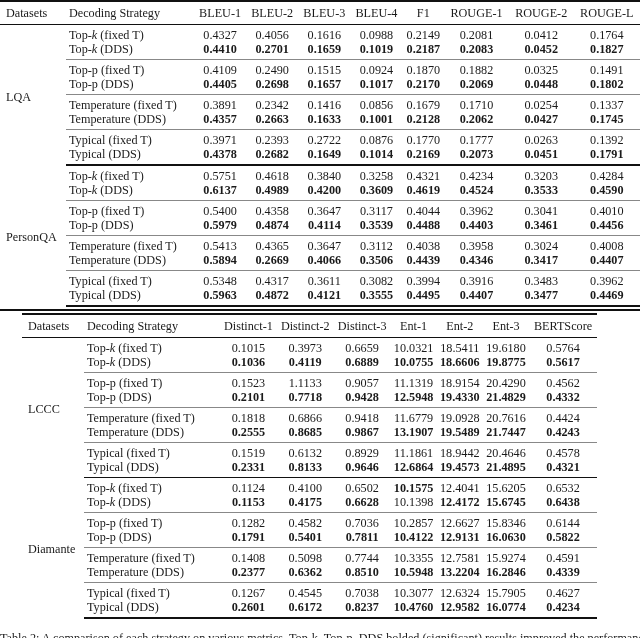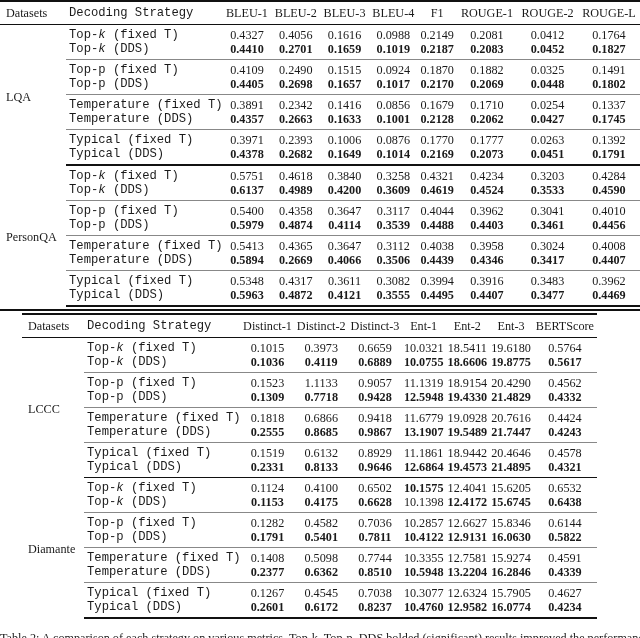--- a/index.html
+++ b/index.html
@@ -5,21 +5,21 @@
     html, body { margin: 0; padding: 0; background: #ffffff; }
     body {
       width: 640px; height: 638px; overflow: hidden; position: relative;
       font-family: "Liberation Serif", "DejaVu Serif", serif;
       color: #1a1a1a; font-size: 12.2px;
     }
     table { border-collapse: collapse; position: absolute; }
     td, th { padding: 0; white-space: nowrap; font-weight: normal; line-height: 14px; }
     .b { font-weight: bold; }
     .num { text-align: center; }
-    .strat { text-align: left; padding-left: 3px; font-family: Liberation Mono, monospace; }
+    .strat { text-align: left; padding-left: 3px; }
     .ds { text-align: left; vertical-align: middle; padding-left: 6px; }
     .hdr th { height: 22px; vertical-align: middle; }
     .hdr-row { border-top: 2px solid #111; border-bottom: 1.5px solid #111; }
 
     
     #t1 { left: 0; top: 0; width: 640px; }
     #t1 col.c-ds { width: 66px; }
     #t1 col.c-st { width: 128px; }
     #t1 .group-first td { padding-top: 3px; }
     #t1 .group-last td { padding-bottom: 3px; }
@@ -138,21 +138,21 @@
         <td class="num line b">0.1001</td>
         <td class="num line b">0.2128</td>
         <td class="num line b">0.2062</td>
         <td class="num line b">0.0427</td>
         <td class="num line b">0.1745</td>
       </tr>
       <tr class="group-first sep">
         <td class="strat line"><span>Typical (fixed T)</span></td>
         <td class="num line">0.3971</td>
         <td class="num line">0.2393</td>
-        <td class="num line">0.1006</td>
+        <td class="num line">0.2722</td>
         <td class="num line">0.0876</td>
         <td class="num line">0.1770</td>
         <td class="num line">0.1777</td>
         <td class="num line">0.0263</td>
         <td class="num line">0.1392</td>
       </tr>
       <tr class="group-last sec-end">
         <td class="strat line"><span>Typical (DDS)</span></td>
         <td class="num line b">0.4378</td>
         <td class="num line b">0.2682</td>
@@ -309,21 +309,21 @@
         <td class="num line">0.1523</td>
         <td class="num line">1.1133</td>
         <td class="num line">0.9057</td>
         <td class="num line">11.1319</td>
         <td class="num line">18.9154</td>
         <td class="num line">20.4290</td>
         <td class="num line">0.4562</td>
       </tr>
       <tr class="group-last">
         <td class="strat line"><span>Top-p (DDS)</span></td>
-        <td class="num line b">0.1309</td>
+        <td class="num line b">0.2101</td>
         <td class="num line b">0.7718</td>
         <td class="num line b">0.9428</td>
         <td class="num line b">12.5948</td>
         <td class="num line b">19.4330</td>
         <td class="num line b">21.4829</td>
         <td class="num line b">0.4332</td>
       </tr>
       <tr class="group-first sep">
         <td class="strat line"><span>Temperature (fixed T)</span></td>
         <td class="num line">0.1818</td>

